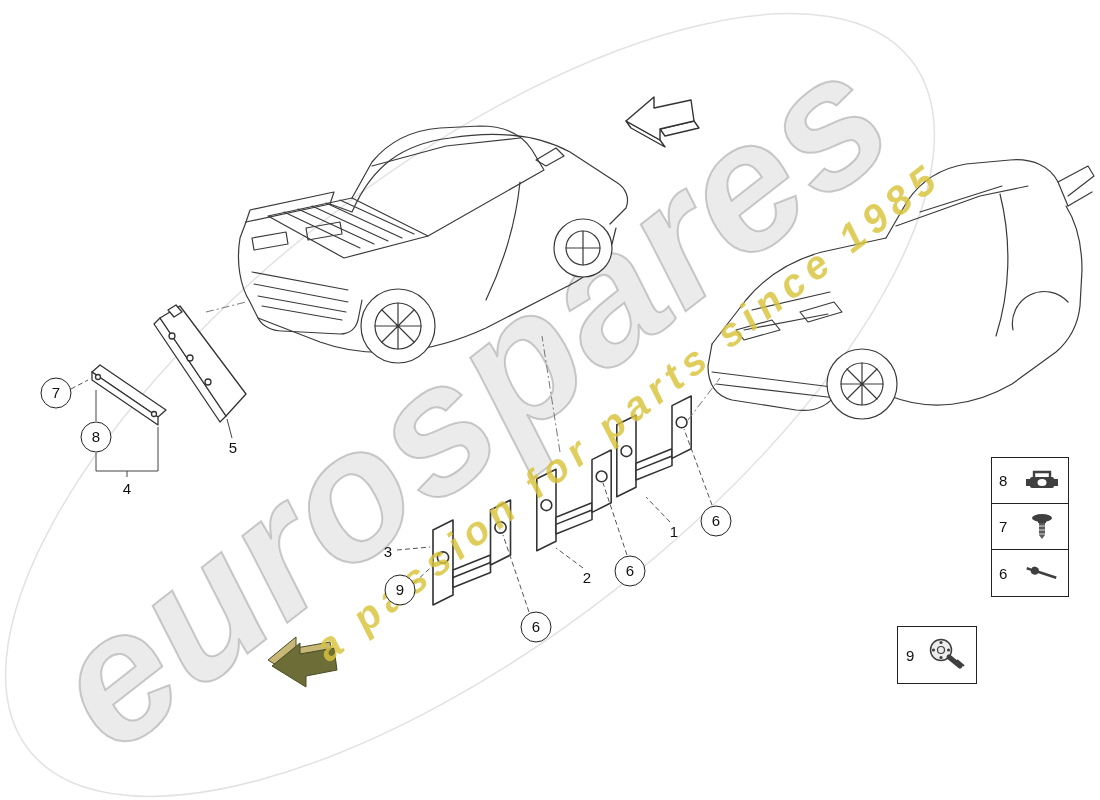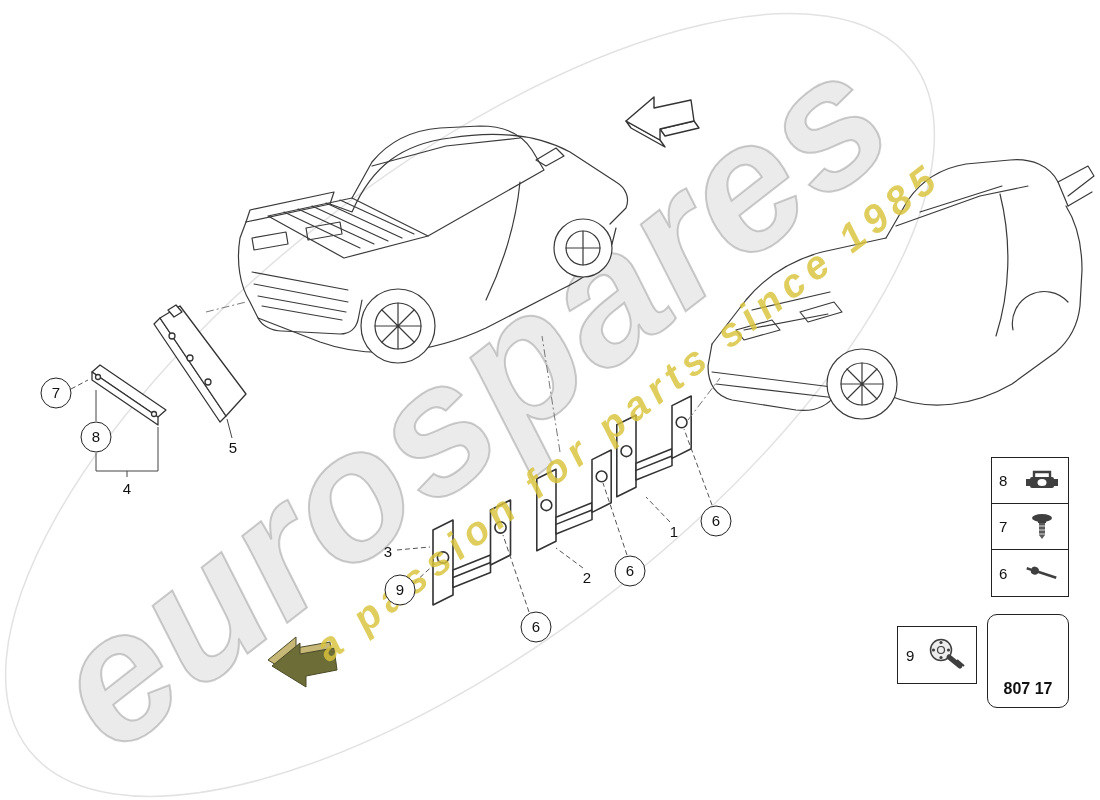--- a/index.html
+++ b/index.html
@@ -235,17 +235,14 @@
       <circle cx="17" cy="15" r="3.5" fill="none" stroke="#3f3f3f" stroke-width="1.2"></circle>
       <circle cx="17" cy="7.5" r="1.6" fill="#3f3f3f"></circle>
       <circle cx="9.5" cy="15" r="1.6" fill="#3f3f3f"></circle>
       <circle cx="24.5" cy="15" r="1.6" fill="#3f3f3f"></circle>
       <circle cx="17" cy="22.5" r="1.6" fill="#3f3f3f"></circle>
       <path d="M25,22 L36,31" stroke="#3f3f3f" stroke-width="5" stroke-linecap="round"></path>
       <path d="M33,25 L40,31" stroke="#3f3f3f" stroke-width="2"></path>
     </svg>
   </div>
 
-  <div class="partnum-box" style="left:987px; top:614px; width:82px; height:94px;">
-    <span>807 17</span>
-  </div>
 
 </div>
 
 </body></html>

